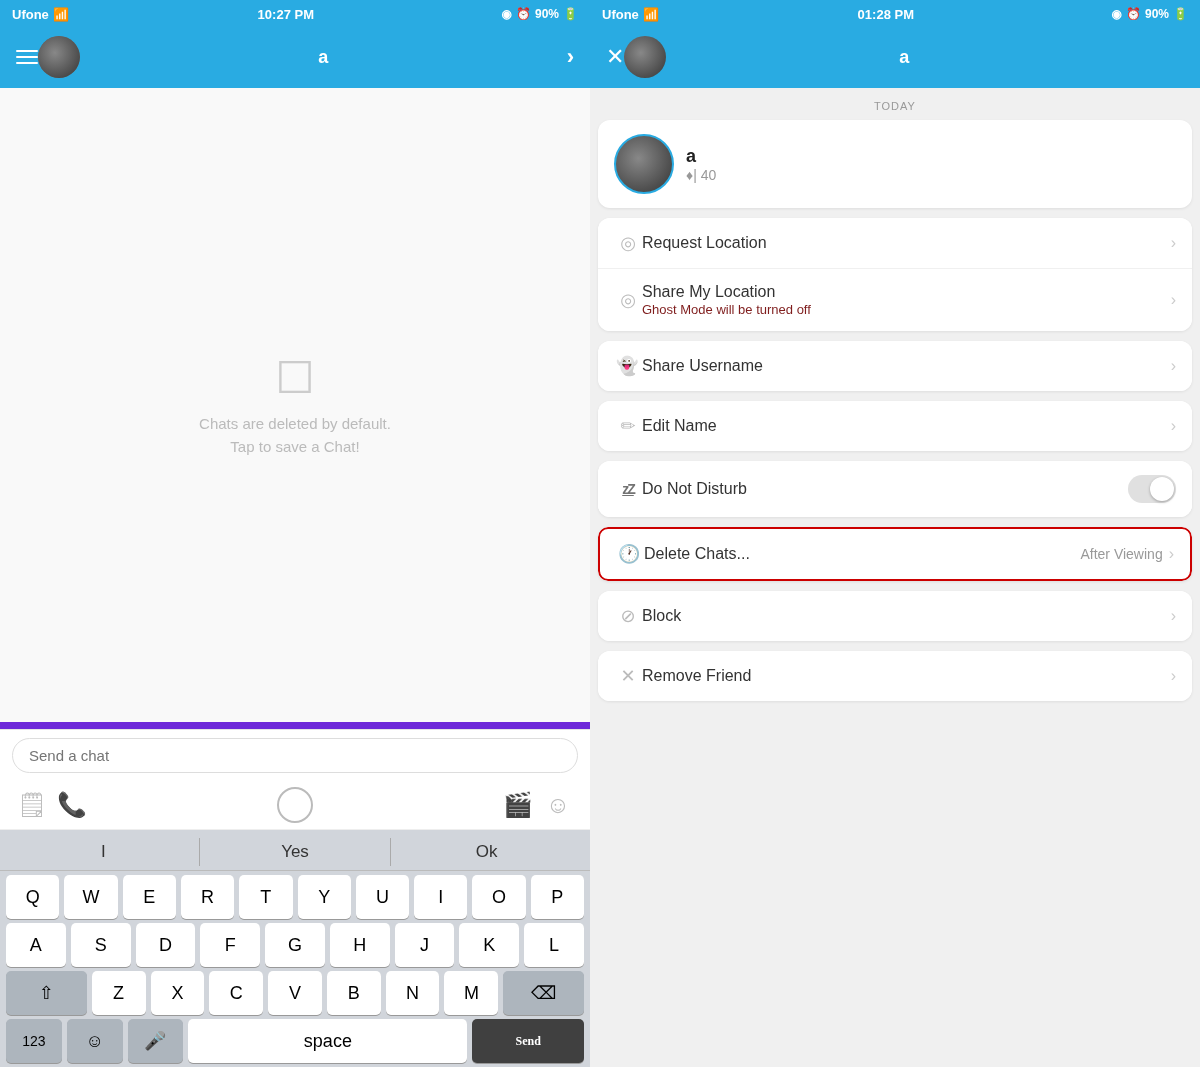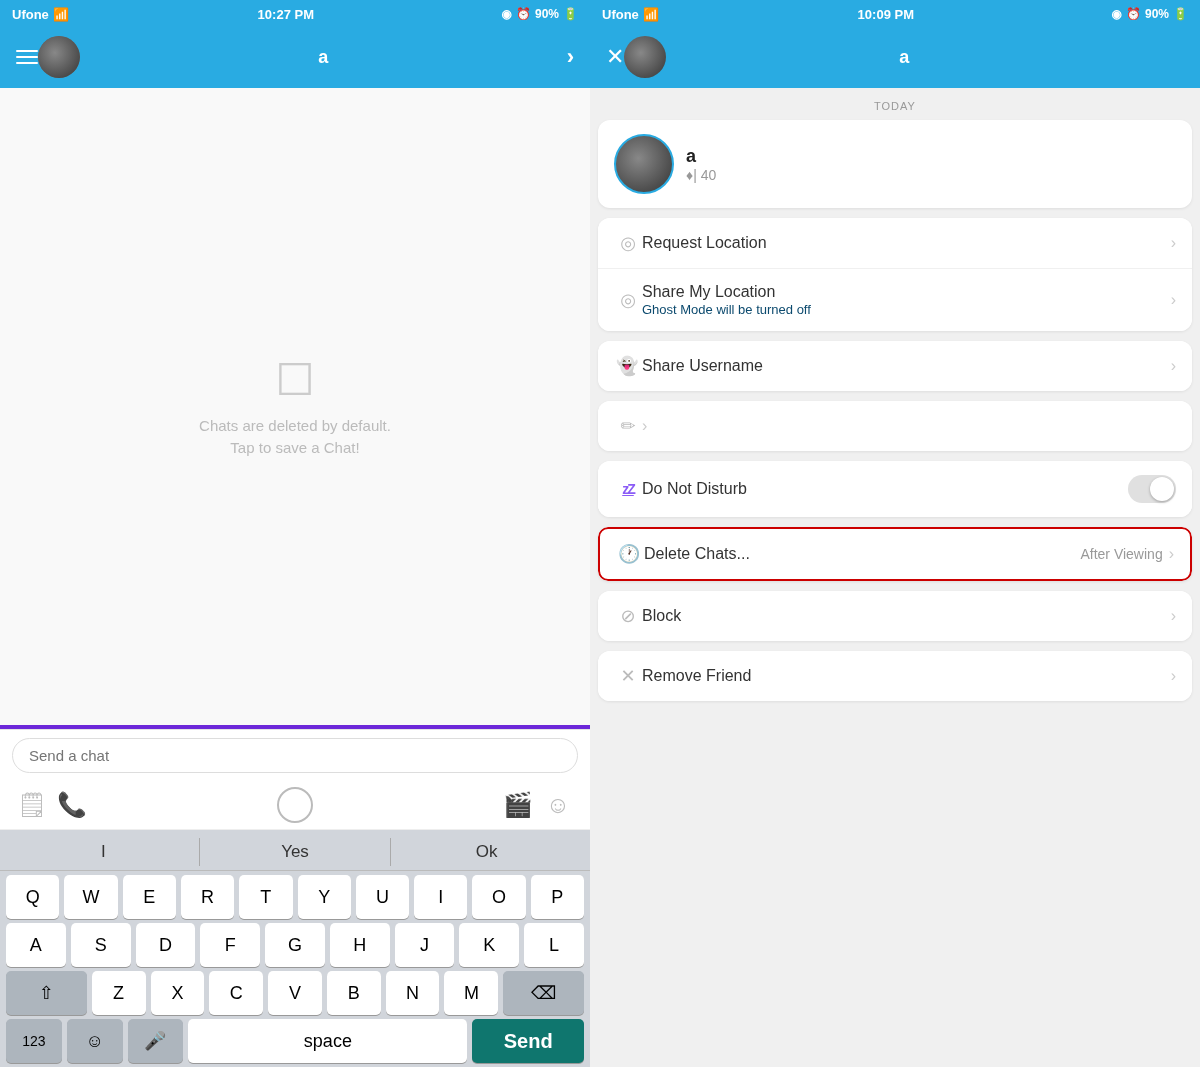--- a/index.html
+++ b/index.html
@@ -216,25 +216,26 @@
     .key.dark {
       background: #adb5bd;
       color: #000;
     }
 
     .key.wide {
       flex: 1.5;
     }
 
     .key.send {
-      background: #0f766e;
-      color: white;
-      font-size: 20px;
+      background: #404040;
+      color: white;
+      font-size: 12px;
       font-weight: 600;
       flex: 2;
+      font-family: Liberation Serif, serif;
     }
 
     .key.space {
       flex: 5;
     }
 
     .key.small-text {
       font-size: 14px;
     }
 
@@ -379,21 +380,21 @@
     }
 
     .menu-label {
       font-size: 16px;
       color: #333;
       font-weight: 500;
     }
 
     .menu-sublabel {
       font-size: 13px;
-      color: #0c4a6e;
+      color: #7f1d1d;
       margin-top: 1px;
     }
 
     .menu-chevron {
       color: #ccc;
       font-size: 16px;
     }
 
     .menu-value {
       font-size: 14px;
@@ -473,21 +474,21 @@
   </div>
 
   <div class="chat-empty">
     <div class="chat-empty-icon">☐</div>
     <div class="chat-empty-text">
       <span>Chats are deleted by default.</span><br>
       <span>Tap to save a Chat!</span>
     </div>
   </div>
 
-  <div style="background:#c4b5fd; border-top:4px solid #6d28d9;">
+  <div style="background:#c4b5fd; border-top:7px solid #6d28d9;">
     <div class="chat-input-area">
       <input class="chat-input" type="text" placeholder="Send a chat" style="">
     </div>
     <div class="toolbar-icons">
       <span class="toolbar-icon">🗒</span>
       <span class="toolbar-icon">📞</span>
       <span class="toolbar-icon circle"></span>
       <span class="toolbar-icon">🎬</span>
       <span class="toolbar-icon">☺</span>
     </div>
@@ -548,21 +549,21 @@
 
 </div>
 
 <div class="right-panel">
 
   <div class="right-status-bar">
     <div class="status-bar-left">
       <span>Ufone</span>
       <span>📶</span>
     </div>
-    <span>10:09 PM</span>
+    <span>01:28 PM</span>
     <div class="status-bar-right">
       <span>◉</span>
       <span>⏰</span>
       <span>90%</span>
       <span>🔋</span>
     </div>
   </div>
 
   <div class="right-header-bar">
     <span class="close-btn">✕</span>
@@ -607,27 +608,30 @@
         <div class="menu-text">
           <span class="menu-label">Share Username</span>
         </div>
         <span class="menu-chevron">›</span>
       </div>
     </div>
 
     <div class="menu-section">
       <div class="menu-item">
         <span class="menu-icon">✏</span>
+        <div class="menu-text">
+          <span class="menu-label">Edit Name</span>
+        </div>
         <span class="menu-chevron">›</span>
       </div>
     </div>
 
     <div class="menu-section">
       <div class="menu-item">
-        <span class="menu-icon" style="font-size:14px; font-weight:bold; letter-spacing:-2px; color:#8b5cf6;text-decoration:underline;">zZ</span>
+        <span class="menu-icon" style="font-size:14px; font-weight:bold; letter-spacing:-2px; color:#737373;text-decoration:underline;">zZ</span>
         <div class="menu-text">
           <span class="menu-label">Do Not Disturb</span>
         </div>
         <div class="menu-toggle"></div>
       </div>
     </div>
 
     <div class="section-delete">
       <div class="menu-item-highlighted">
         <span class="menu-icon">🕐</span>

